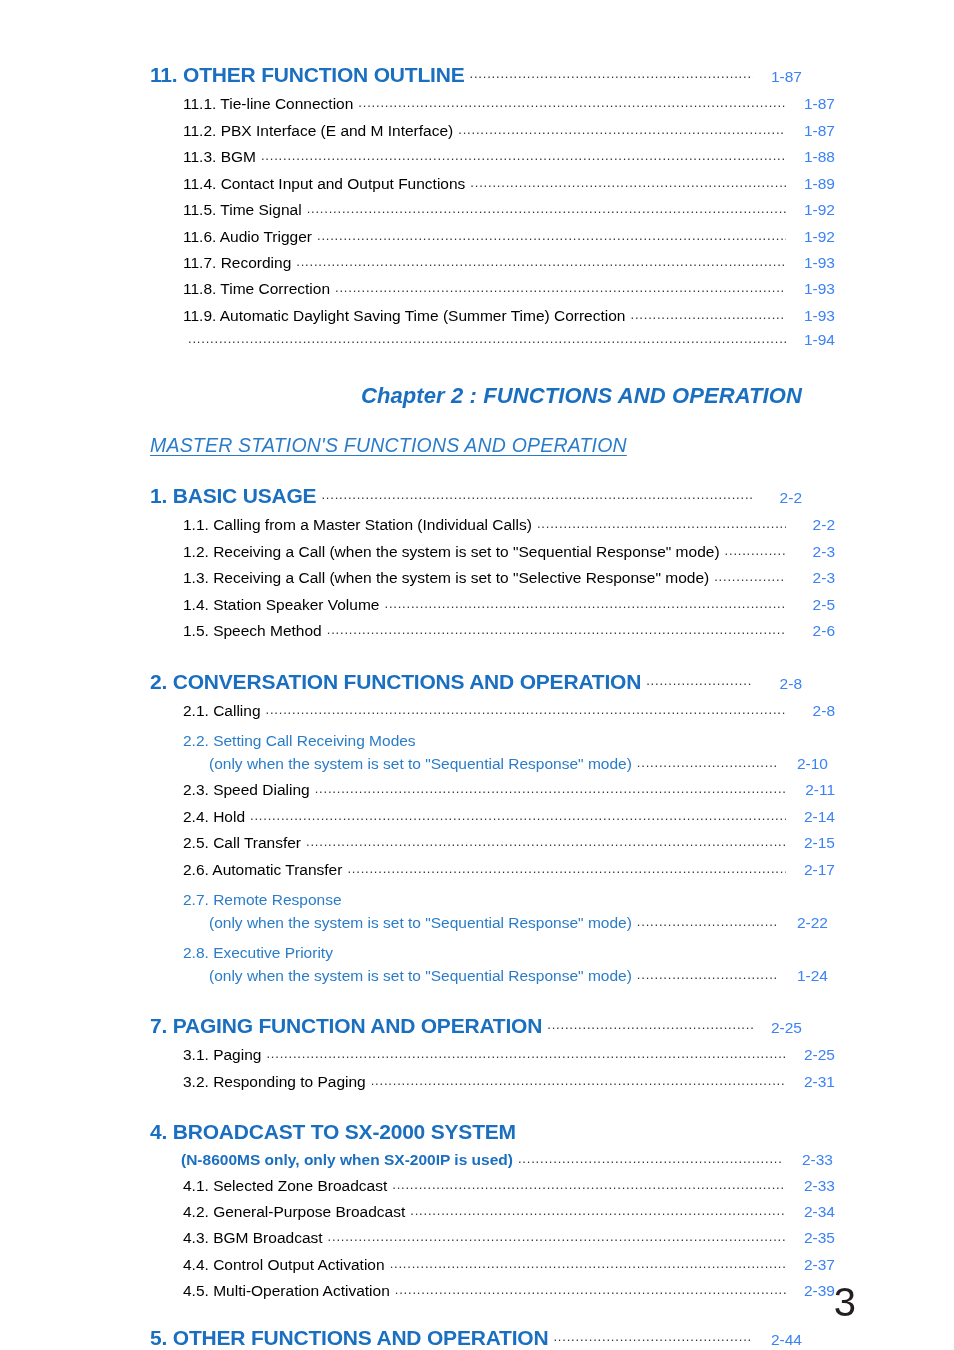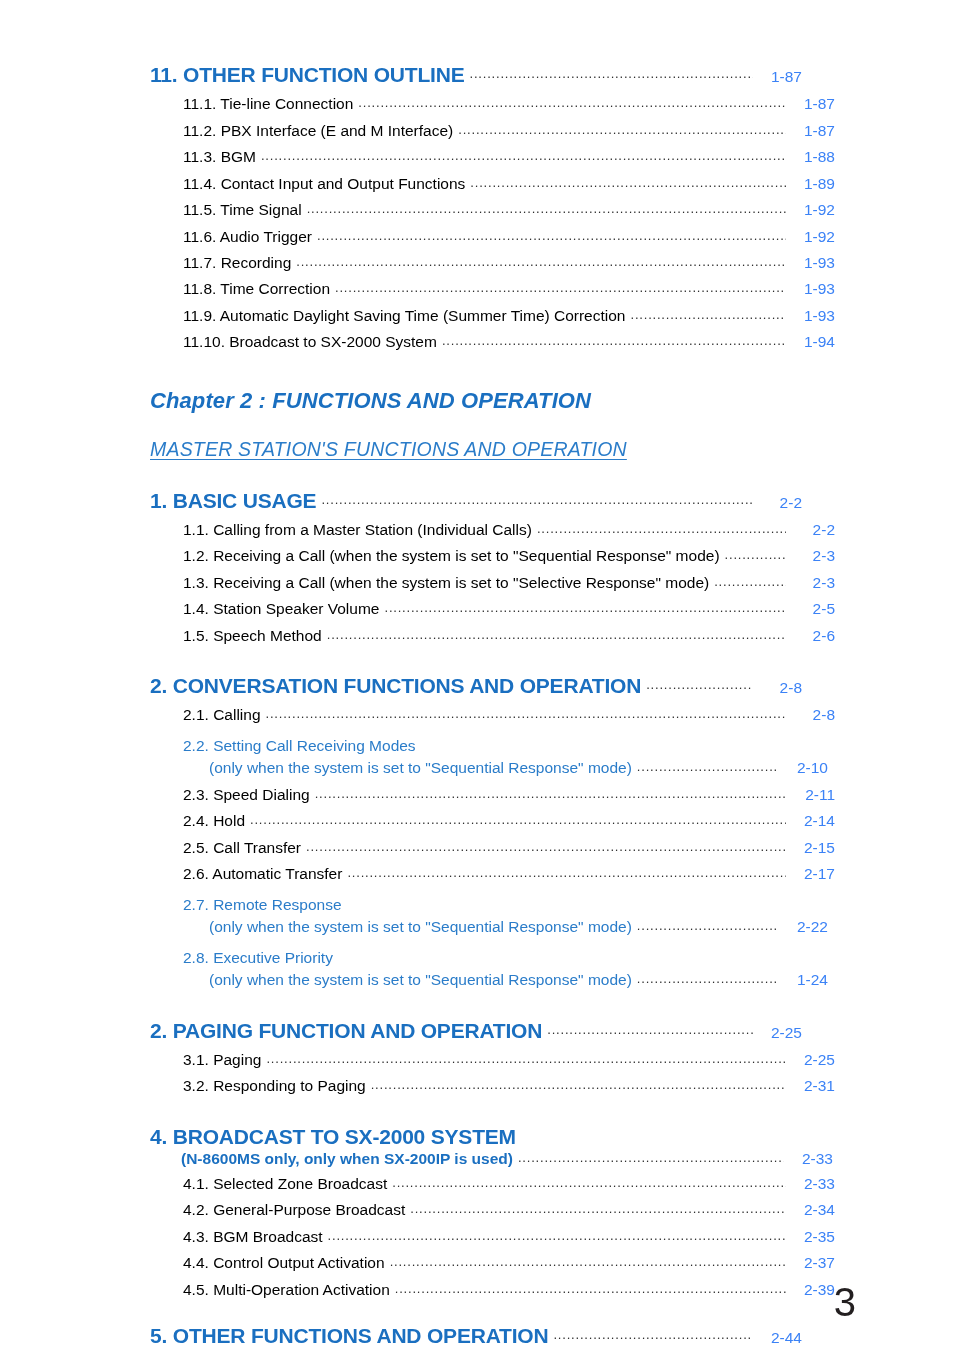--- a/index.html
+++ b/index.html
@@ -86,21 +86,21 @@
   .h1plain {
     color: #1a6fc0;
     font-size: 21px;
     font-weight: bold;
     letter-spacing: -0.2px;
     line-height: 1.2;
   }
 
   
   .h1subrow {
-    margin-top: 0;
+    margin-top: 6px;
     padding-left: 31px;
   }
   .h1subrow .label {
     color: #1a6fc0;
     font-size: 15.5px;
     font-weight: bold;
     line-height: 1.3;
   }
   .h1subrow .pageno { font-size: 15.5px; }
 
@@ -137,20 +137,21 @@
 
   
   .chapter-title {
     color: #1a6fc0;
     font-size: 22px;
     font-weight: bold;
     font-style: italic;
     letter-spacing: 0.1px;
     line-height: 1.2;
     white-space: nowrap;
+    text-align: right;
   }
   .chapter-sub {
     color: #2a7cc9;
     font-size: 19.5px;
     font-style: italic;
     text-decoration: underline;
     text-underline-offset: 3px;
     letter-spacing: 0.2px;
     line-height: 1.2;
     white-space: nowrap;
@@ -227,21 +228,20 @@
       <span class="label">11.8. Time Correction</span>
       <span class="leader">............................................................................................................................................................................................................................</span>
       <span class="pageno">1-93</span>
     </div>
     <div class="row itemrow">
       <span class="label">11.9. Automatic Daylight Saving Time (Summer Time) Correction</span>
       <span class="leader">............................................................................................................................................................................................................................</span>
       <span class="pageno">1-93</span>
     </div>
     <div class="row itemrow">
-      <span class="label">11.10. Broadcast to SX-2000 System</span>
       <span class="leader">............................................................................................................................................................................................................................</span>
       <span class="pageno">1-94</span>
     </div>
 
     <div class="gap-chapter"></div>
     <div class="chapter-title">Chapter 2 : FUNCTIONS AND OPERATION</div>
     <div class="gap-chaptersub"></div>
     <div class="chapter-sub">MASTER STATION'S FUNCTIONS AND OPERATION</div>
 
     <div class="gap-beforeh1"></div>
@@ -335,21 +335,21 @@
       <div class="title">2.8. Executive Priority</div>
       <div class="row cont">
         <span class="label">(only when the system is set to "Sequential Response" mode)</span>
         <span class="leader">............................................................................................................................................................................................................................</span>
         <span class="pageno">1-24</span>
       </div>
     </div>
 
     <div class="gap-beforeh1"></div>
     <div class="row h1row">
-      <span class="label">2. PAGING FUNCTION AND OPERATION</span>
+      <span class="label">7. PAGING FUNCTION AND OPERATION</span>
       <span class="leader">............................................................................................................................................................................................................................</span>
       <span class="pageno">2-25</span>
     </div>
     <div class="gap-afterh1"></div>
 
     <div class="row itemrow">
       <span class="label">3.1. Paging</span>
       <span class="leader">............................................................................................................................................................................................................................</span>
       <span class="pageno">2-25</span>
     </div>

